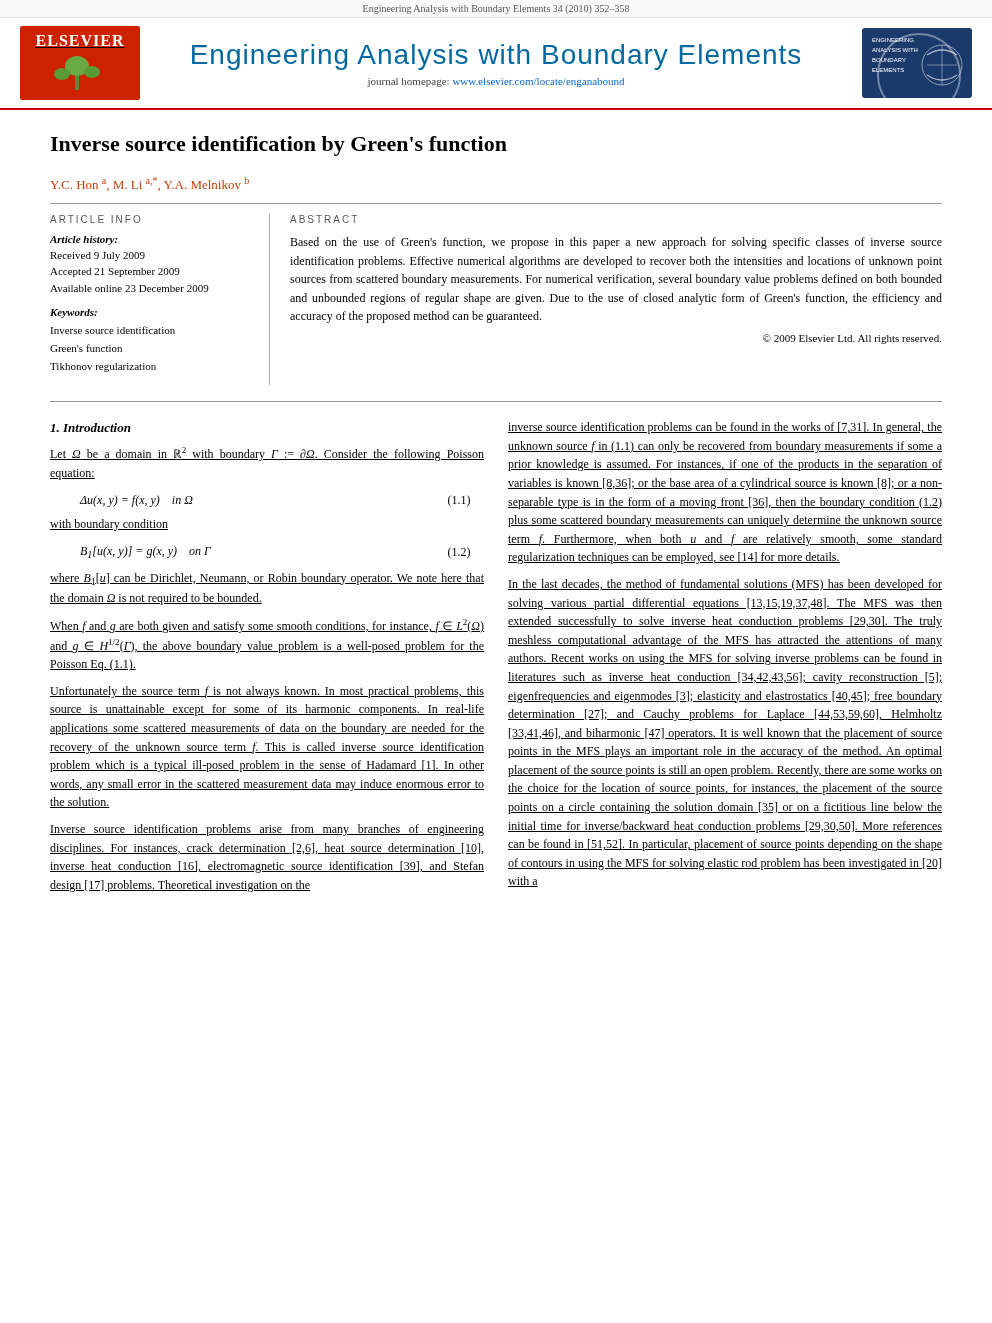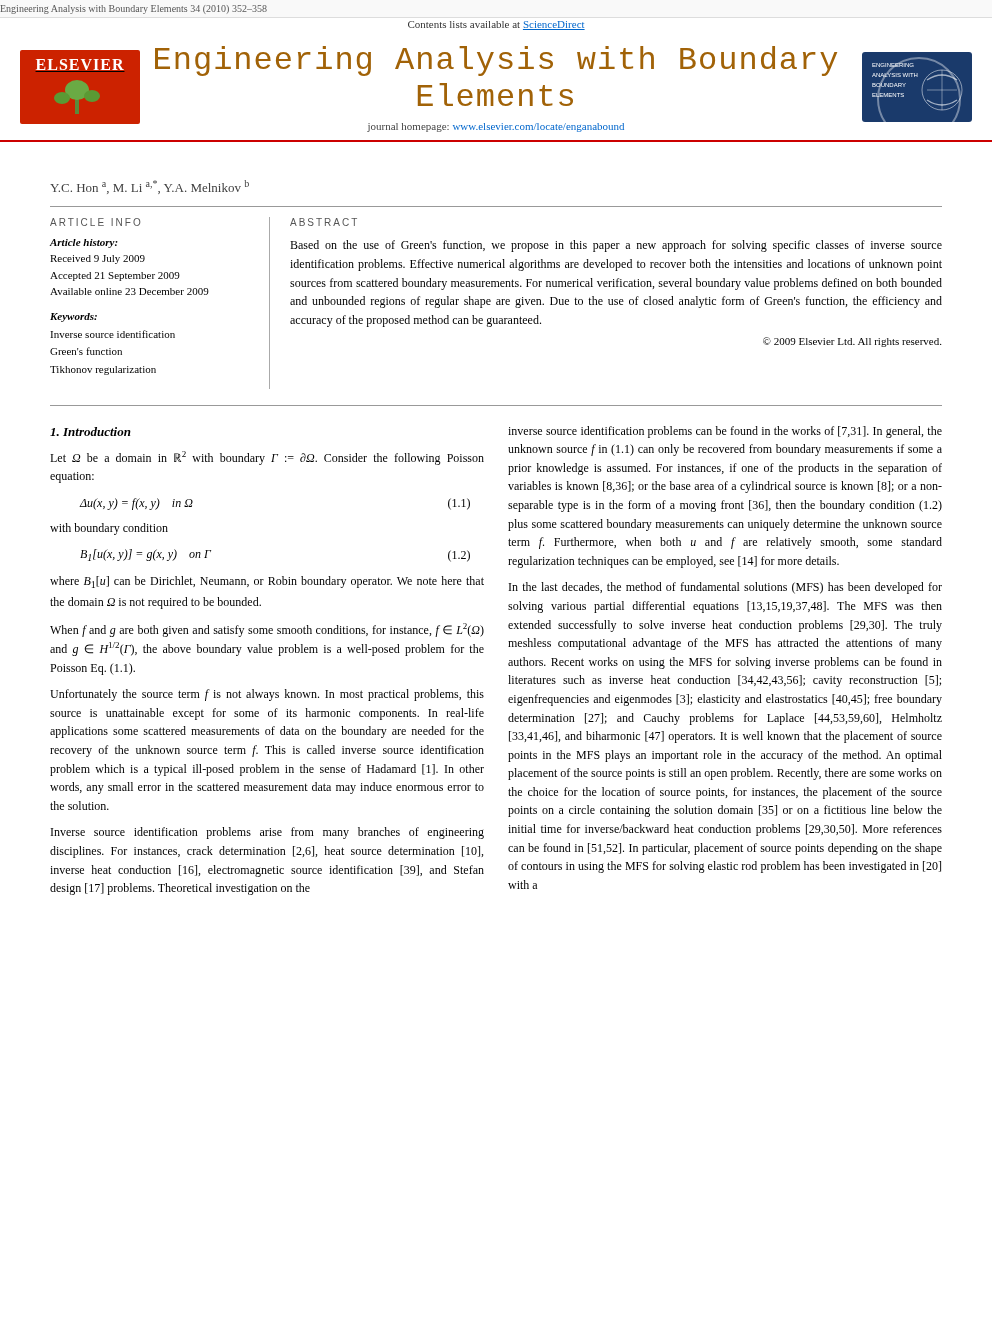--- a/index.html
+++ b/index.html
@@ -26,25 +26,25 @@
     }
     .journal-banner-left {
       width: 120px;
       text-decoration: underline;
     }
     .journal-banner-center {
       text-align: center;
       flex: 1;
     }
     .journal-title-main {
-      font-size: 32px;
+      font-size: 28px;
       font-weight: normal;
-      color: #a16207;
+      color: #0369a1;
       letter-spacing: 1px;
-      font-family: Liberation Mono, monospace;
+      font-family: Liberation Sans, sans-serif;
     }
     .journal-subtitle {
       font-size: 11px;
       color: #444;
       margin-top: 4px;
     }
     .journal-subtitle a {
       color: #0066cc;
       text-decoration: none;
       margin-top: 12px;
@@ -102,21 +102,21 @@
       font-weight: bold;
       margin-bottom: 10px;
       color: #000;
       line-height: 1.3;
     }
 
     
     .authors {
       font-size: 13px;
       margin-bottom: 6px;
-      color: #404040;
+      color: #c2410c;
       margin-top: 16px;
     }
     .authors sup {
       font-size: 10px;
     }
 
     
     .affiliations {
       font-size: 11px;
       font-style: italic;
@@ -211,20 +211,21 @@
       font-size: 13px;
       font-weight: bold;
       font-style: italic;
       margin-bottom: 6px;
     }
 
     .body-para {
       margin-bottom: 8px;
       font-size: 12px;
       line-height: 1.55;
+      text-decoration: underline;
     }
 
     
     .equation-line {
       display: flex;
       align-items: center;
       margin: 6px 0;
     }
     .equation-content {
       flex: 1;
@@ -252,39 +253,36 @@
       font-size: 11px;
       margin-bottom: 4px;
       color: #333;
     }
     .contents-line a { color: #0066cc; }
 
     sup { font-size: 9px; }
 
     
     .citation-bar {
-      text-align: left;
+      text-align: center;
       font-size: 10px;
       color: #555;
       padding: 3px 0;
       background: #f9f9f9;
       border-bottom: 1px solid #ddd;
     }
   </style>
 </head>
 <body>
 
 <div class="citation-bar">
   <span>Engineering Analysis with Boundary Elements 34 (2010) 352–358</span>
 </div>
 
 <div class="journal-header">
-  <div class="contents-line">
-    <span>Contents lists available at </span><a href="#">ScienceDirect</a>
-  </div>
   <div class="journal-banner">
 
     <div class="journal-banner-left">
       <div class="elsevier-logo">
         <div style="font-size:16px; font-family: serif; letter-spacing:1px;">ELSEVIER</div>
         <svg width="80" height="40" viewBox="0 0 80 40">
           <rect x="35" y="20" width="4" height="18" fill="#5a8a3a"></rect>
           <ellipse cx="37" cy="14" rx="12" ry="10" fill="#6aaa44"></ellipse>
           <ellipse cx="22" cy="22" rx="8" ry="6" fill="#5a9a34"></ellipse>
           <ellipse cx="52" cy="20" rx="8" ry="6" fill="#5a9a34"></ellipse>
@@ -314,20 +312,21 @@
           <path d="M60,25 Q75,15 90,25" stroke="rgba(255,255,255,0.6)" stroke-width="1.5" fill="none"></path>
           <path d="M60,45 Q75,55 90,45" stroke="rgba(255,255,255,0.6)" stroke-width="1.5" fill="none"></path>
         </svg>
       </div>
     </div>
   </div>
 </div>
 
 <div class="content">
 
+  <div class="article-title">Inverse source identification by Green's function</div>
 
   <div class="authors">
     Y.C. Hon <sup>a</sup>, M. Li <sup>a,*</sup>, Y.A. Melnikov <sup>b</sup>
   </div>
 
 
   <hr class="divider">
 
   <div class="two-col">
 

